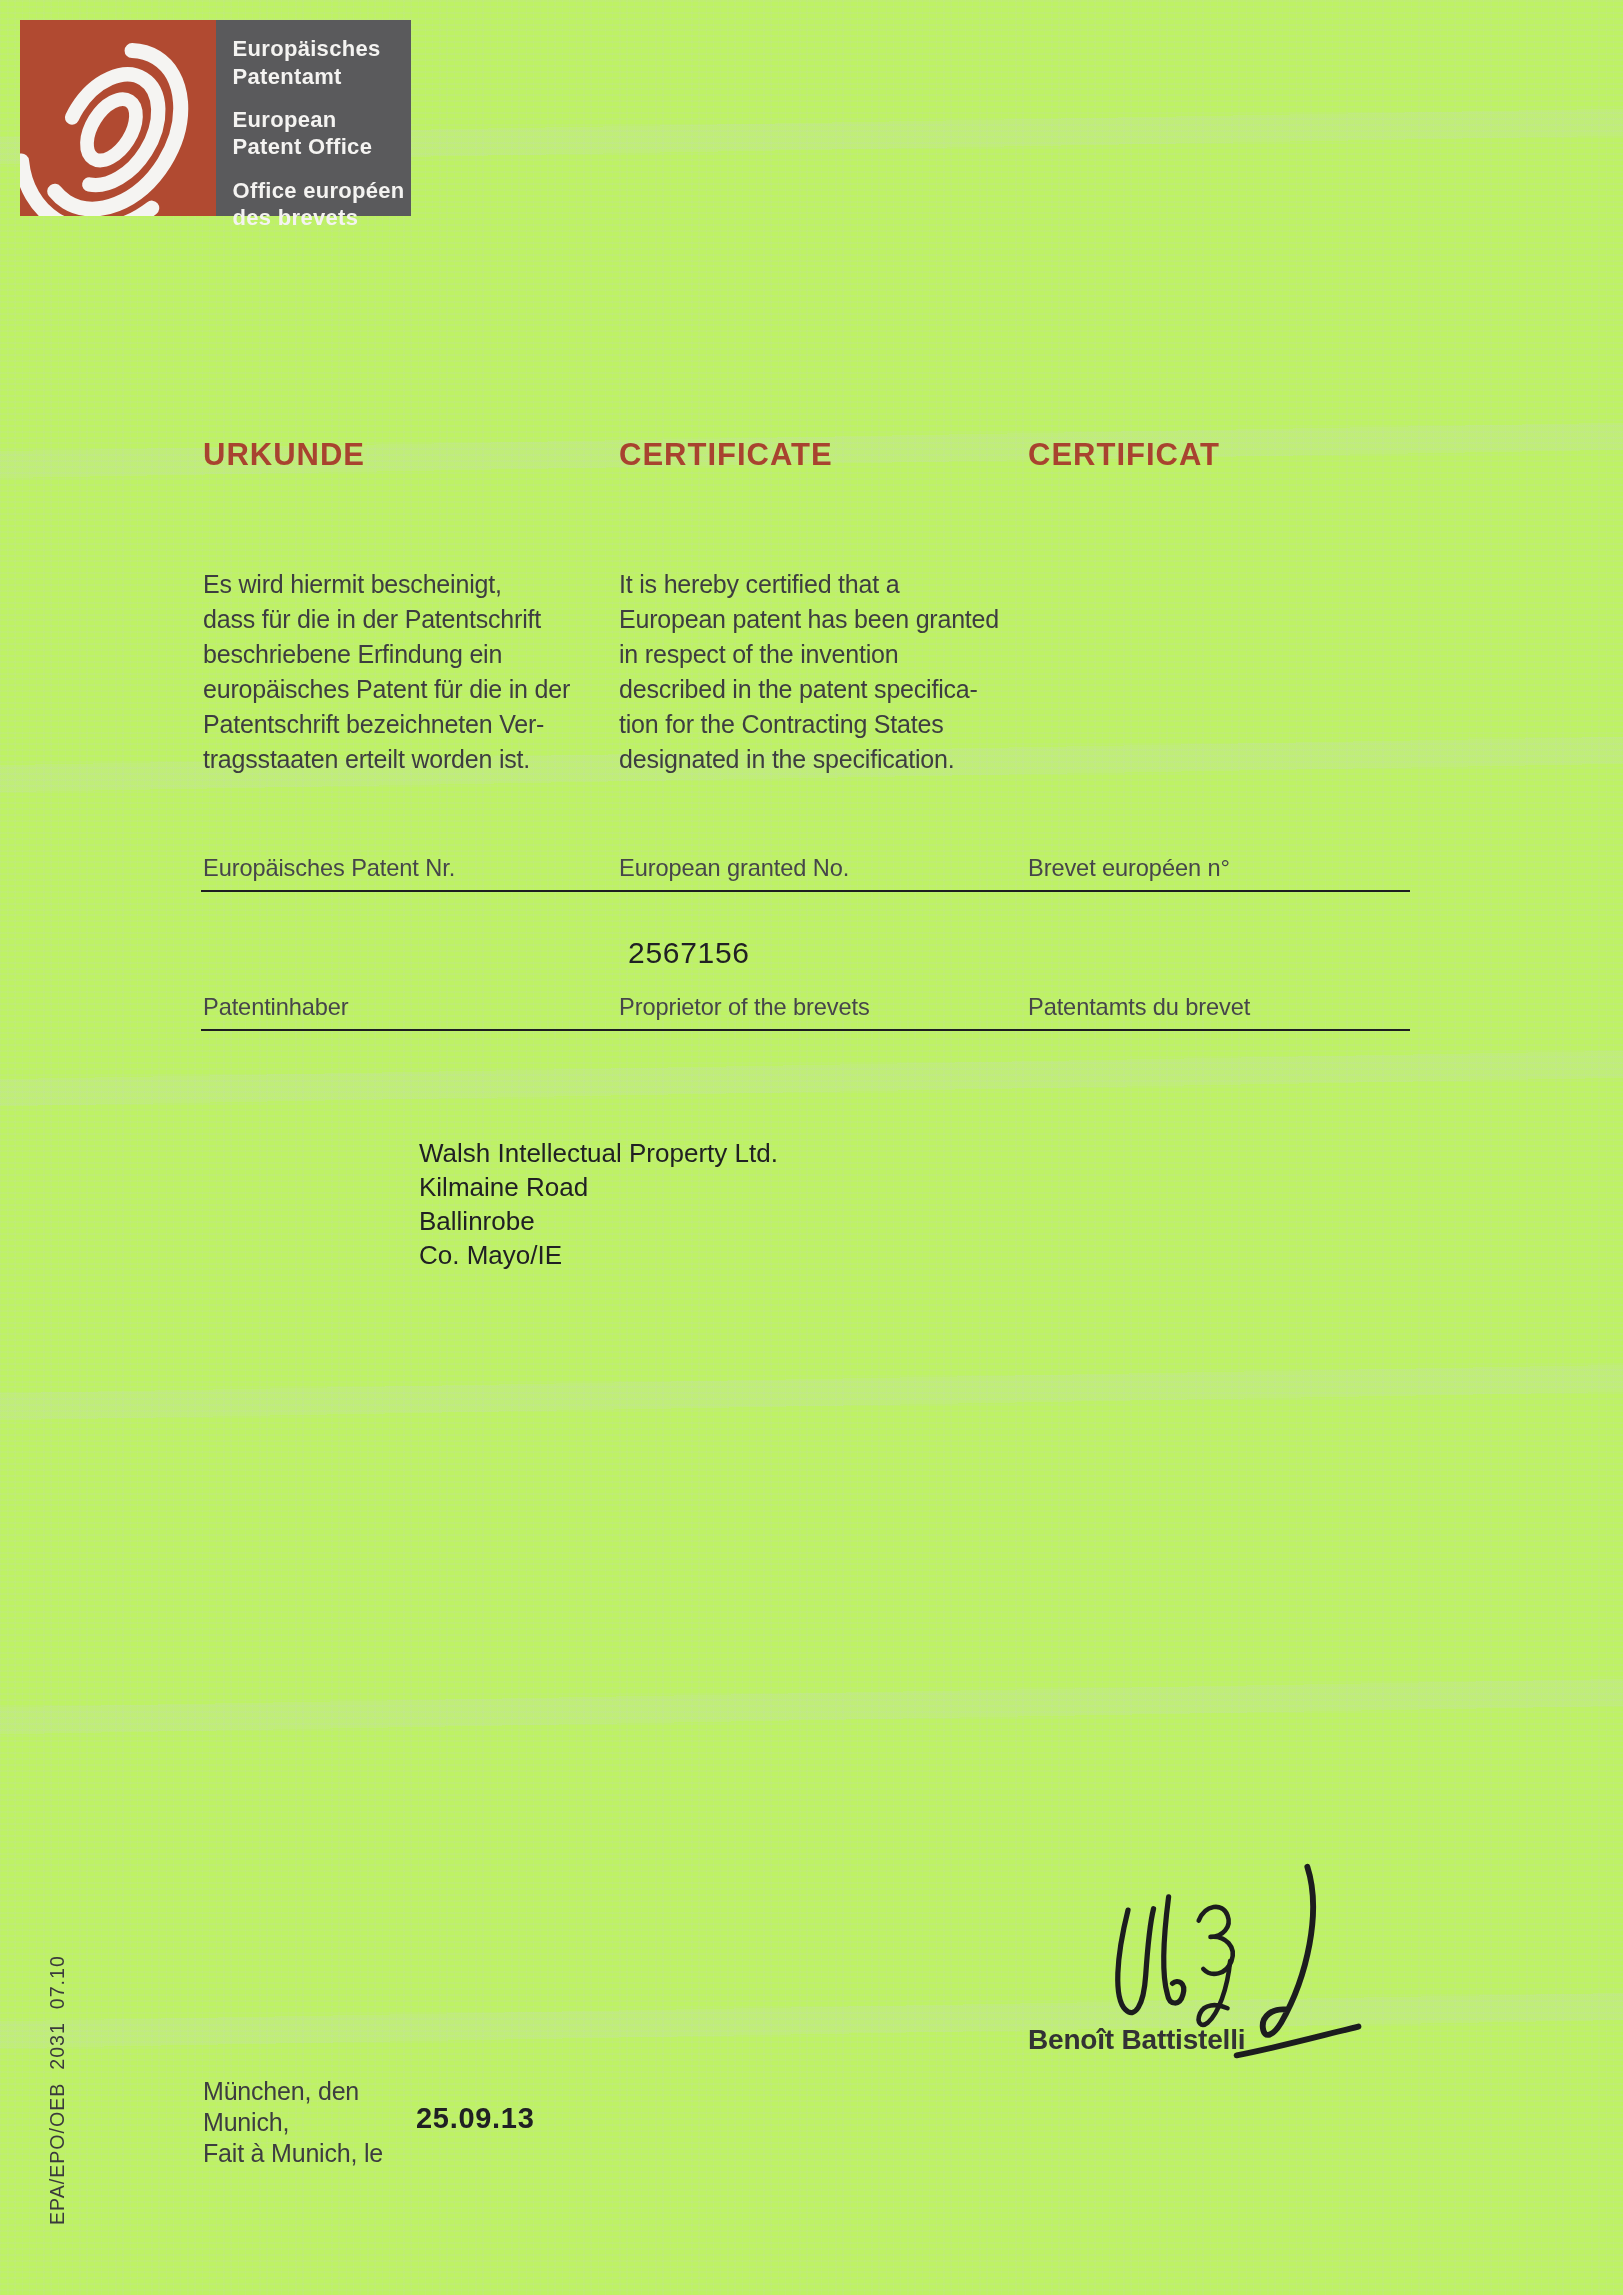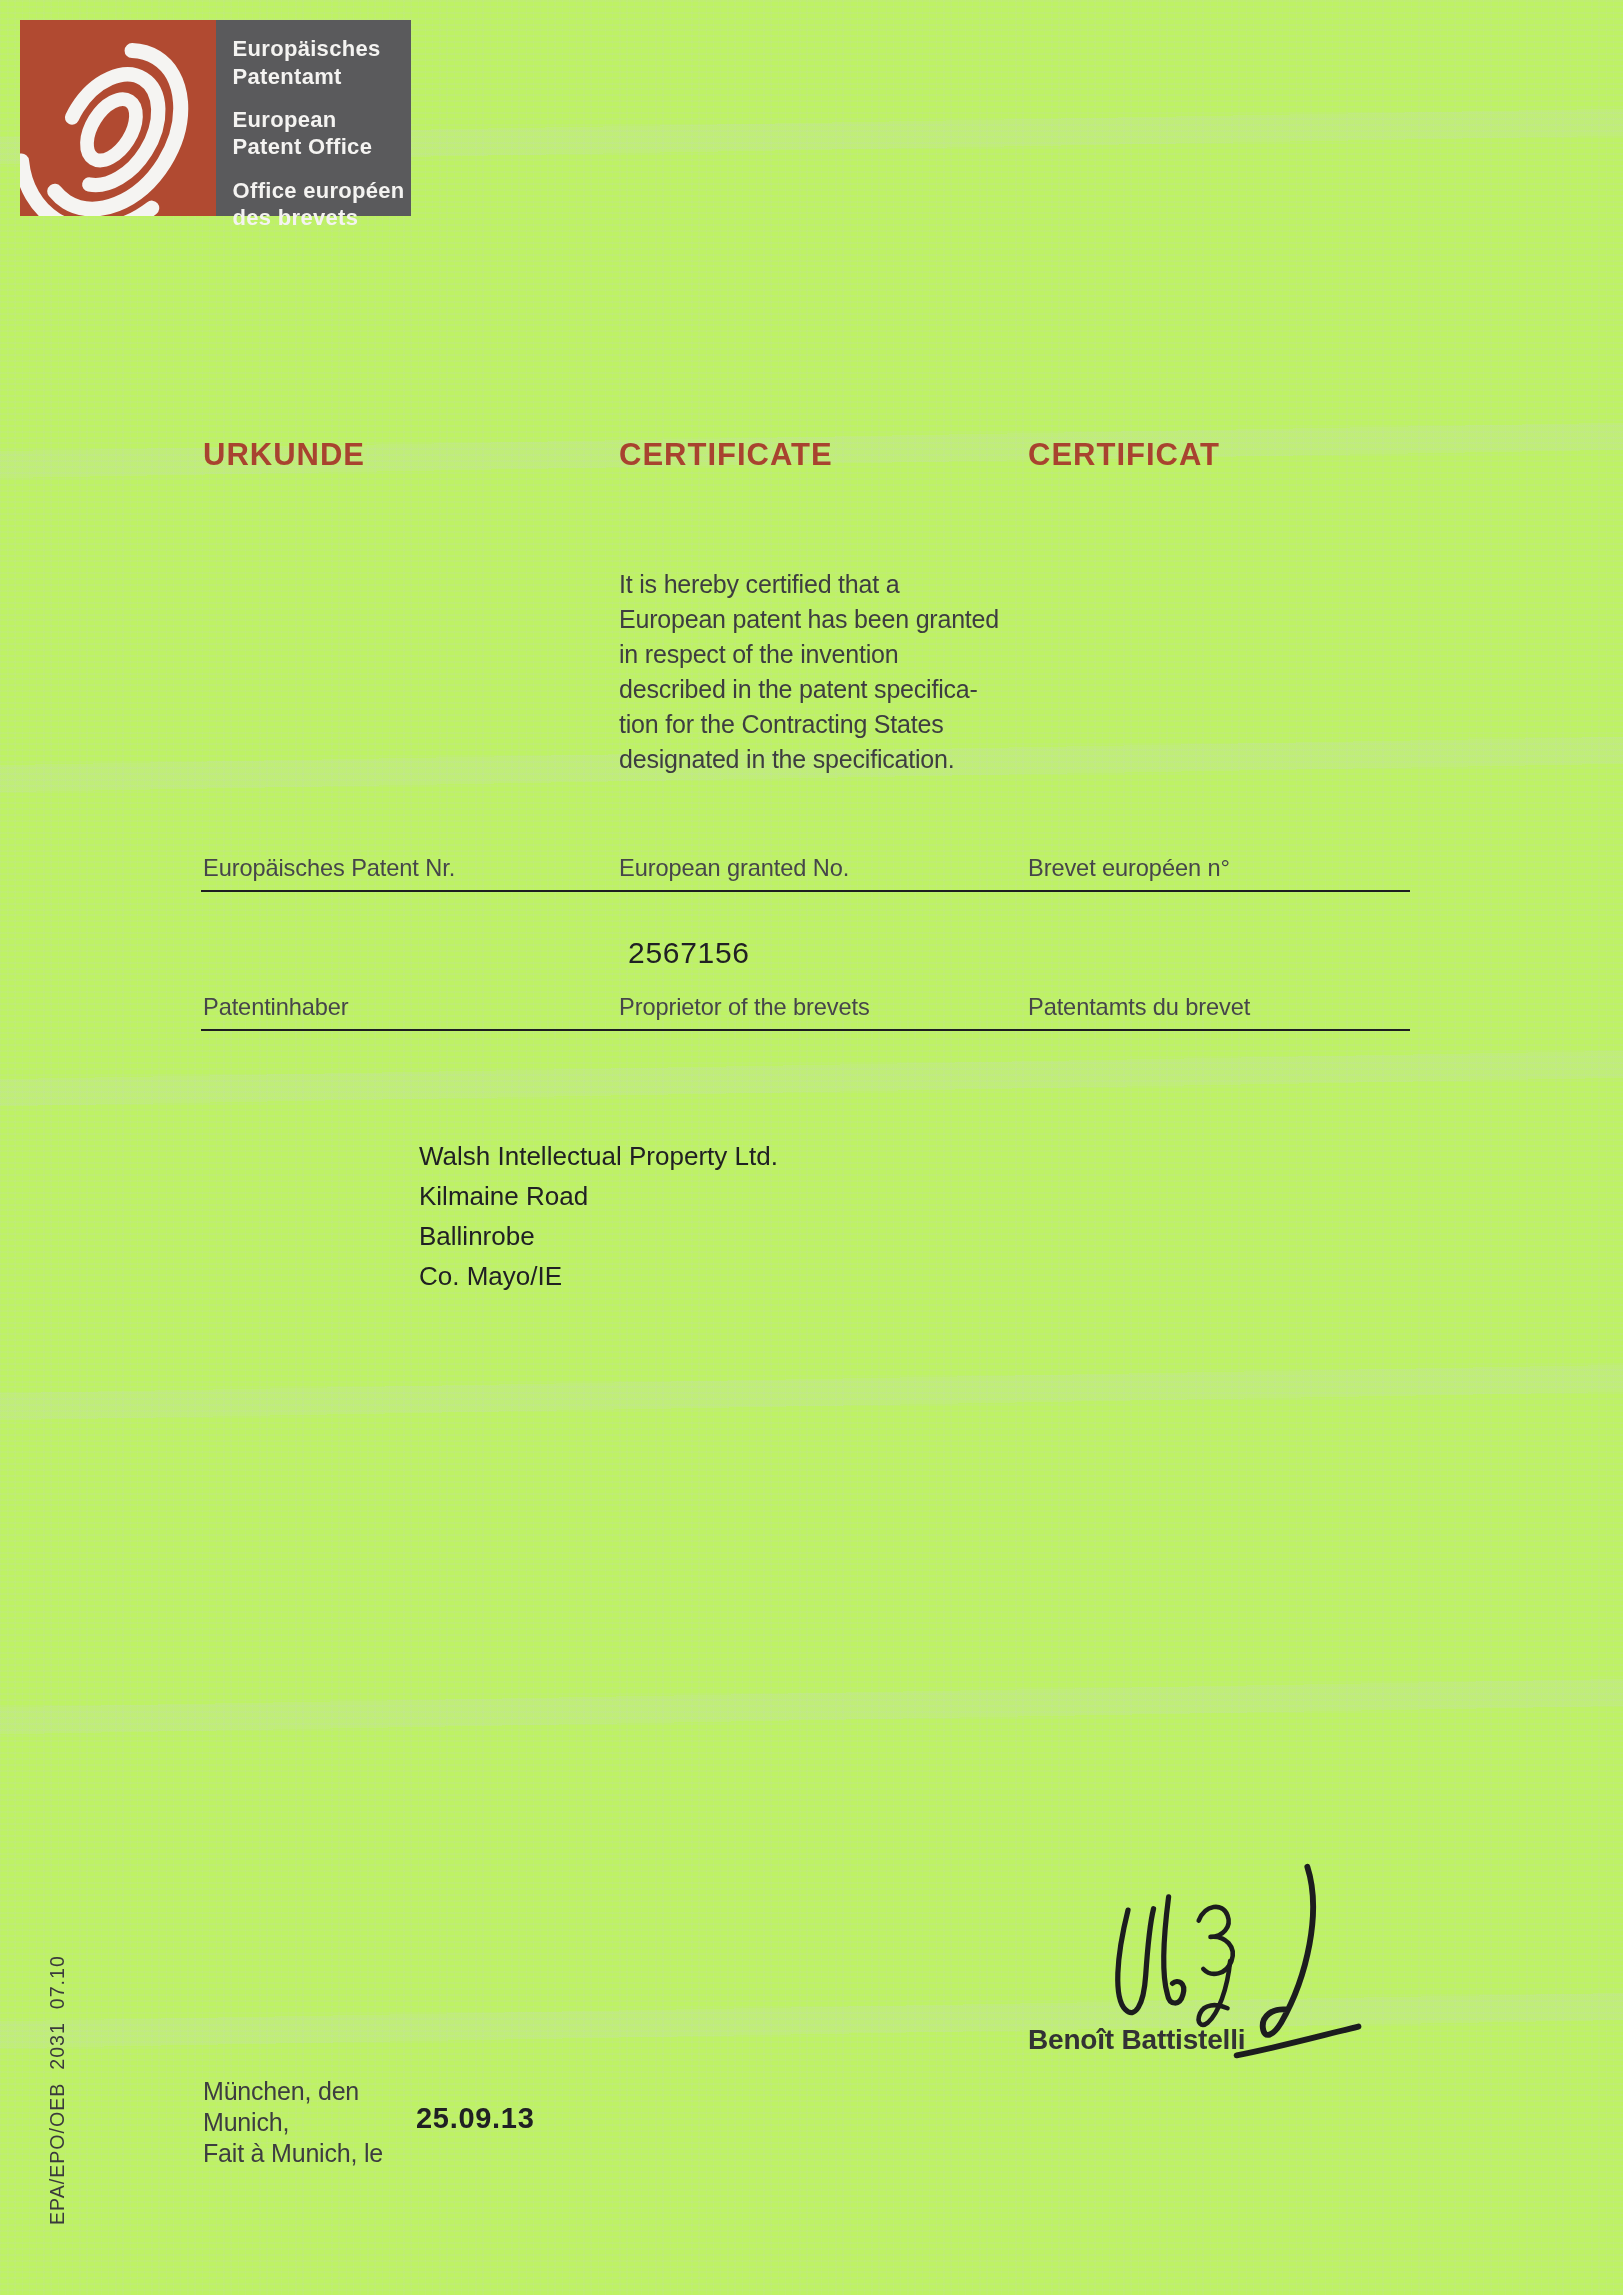--- a/index.html
+++ b/index.html
@@ -60,21 +60,21 @@
   .rule1{top:890px;}
   .rule2{top:1029px;}
 
   
   .patent-no{
     position:absolute;left:628px;top:936px;
     font-size:30px;letter-spacing:0.7px;color:#202023;
   }
   .address{
     position:absolute;left:419px;top:1136px;
-    font-size:26px;line-height:40px;color:#202023;white-space:pre-line;
+    font-size:26px;line-height:34px;color:#202023;white-space:pre-line;
   }
   .issue-date{
     position:absolute;left:416px;top:2102px;
     font-size:29px;font-weight:bold;letter-spacing:0.7px;color:#202023;text-align:right;
   }
 
   
   .sig-svg{position:absolute;left:1090px;top:1859px;width:275px;height:216px;}
   .sig-name{
     position:absolute;left:1028px;top:2024px;
@@ -121,20 +121,26 @@
 Patent Office</div>
       <div class="org">Office européen
 des brevets</div>
     </div>
   </header>
 
   <h1 class="head col1">URKUNDE</h1>
   <h1 class="head col2">CERTIFICATE</h1>
   <h1 class="head col3">CERTIFICAT</h1>
 
+  <p class="para col1">Es wird hiermit bescheinigt,
+dass für die in der Patentschrift
+beschriebene Erfindung ein
+europäisches Patent für die in der
+Patentschrift bezeichneten Ver-
+tragsstaaten erteilt worden ist.</p>
   <p class="para col2">It is hereby certified that a
 European patent has been granted
 in respect of the invention
 described in the patent specifica-
 tion for the Contracting States
 designated in the specification.</p>
 
   <div class="lbl lbl-row1 col1">Europäisches Patent Nr.</div>
   <div class="lbl lbl-row1 col2">European granted No.</div>
   <div class="lbl lbl-row1 col3">Brevet européen n°</div>

